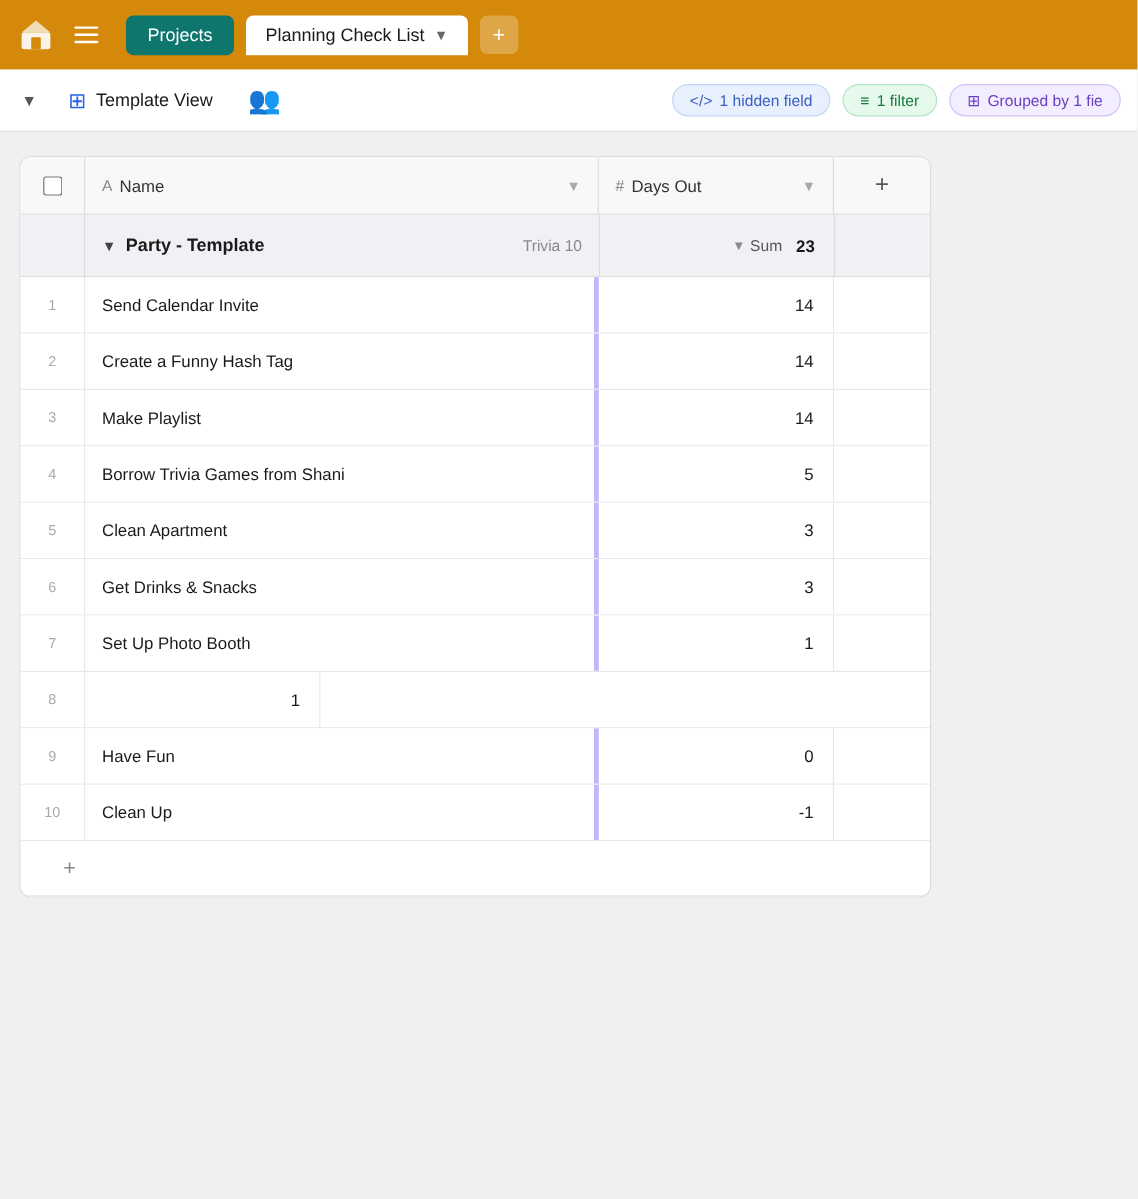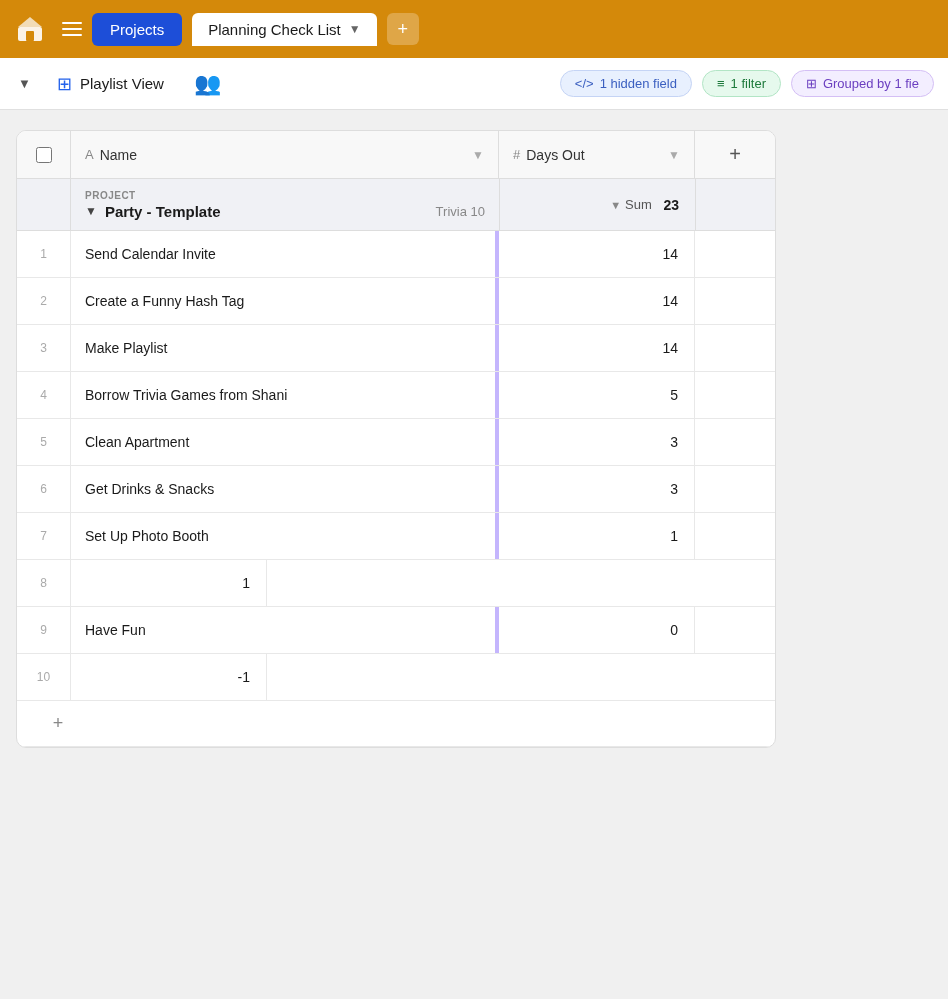--- a/index.html
+++ b/index.html
@@ -30,27 +30,28 @@
       width: 32px;
       height: 32px;
     }
     .nav-tabs {
       display: flex;
       align-items: center;
       gap: 4px;
       margin-left: 4px;
     }
     .tab-projects {
-      background: #1d4ed8;
+      background: #0f766e;
       color: white;
       padding: 8px 18px;
       border-radius: 6px;
       font-size: 15px;
       font-weight: 500;
       cursor: pointer;
+      margin-left: 13px;
     }
     .tab-active {
       background: white;
       color: #1a1a1a;
       padding: 8px 16px;
       border-radius: 6px 6px 0 0;
       font-size: 15px;
       font-weight: 500;
       display: flex;
       align-items: center;
@@ -429,21 +430,21 @@
   </div>
 
   <div class="tab-add">+</div>
 </div>
 
 <div class="toolbar">
   <div class="toolbar-chevron">▼</div>
 
   <div class="view-tab">
     <span class="view-tab-icon">⊞</span>
-    <span>Playlist View</span>
+    <span>Template View</span>
   </div>
 
   <div class="people-icon">👥</div>
 
   <div class="toolbar-spacer"></div>
 
   <div class="badge-hidden-field">
     <span>&lt;/&gt;</span>
     <span>1 hidden field</span>
   </div>
@@ -475,21 +476,20 @@
         <span class="col-days-icon">#</span>
         <span>Days Out</span>
         <span class="col-days-dropdown">▼</span>
       </div>
       <div class="col-add">+</div>
     </div>
 
     <div class="group-header">
       <div class="group-header-left"></div>
       <div class="group-label-cell">
-        <div class="group-project-label">PROJECT</div>
         <div class="group-title-row">
           <span class="group-chevron">▼</span>
           <span class="group-title">Party - Template</span>
           <span class="group-count">
             <span>Trivia</span>&nbsp;<span>10</span>
           </span>
         </div>
       </div>
       <div class="group-sum-cell">
         <span class="group-sum-arrow">▼</span>
@@ -567,20 +567,21 @@
         <span class="row-num">9</span>
       </div>
       <div class="row-name">Have Fun</div>
       <div class="row-days">0</div>
       <div class="row-extra"></div>
     </div>
         <div class="data-row">
       <div class="row-check">
         <span class="row-num">10</span>
       </div>
+      <div class="row-name">Clean Up</div>
       <div class="row-days">-1</div>
       <div class="row-extra"></div>
     </div>
       </div>
 
     <div class="add-row">
       <div class="add-row-left">
         <span class="add-row-icon">+</span>
       </div>
     </div>

